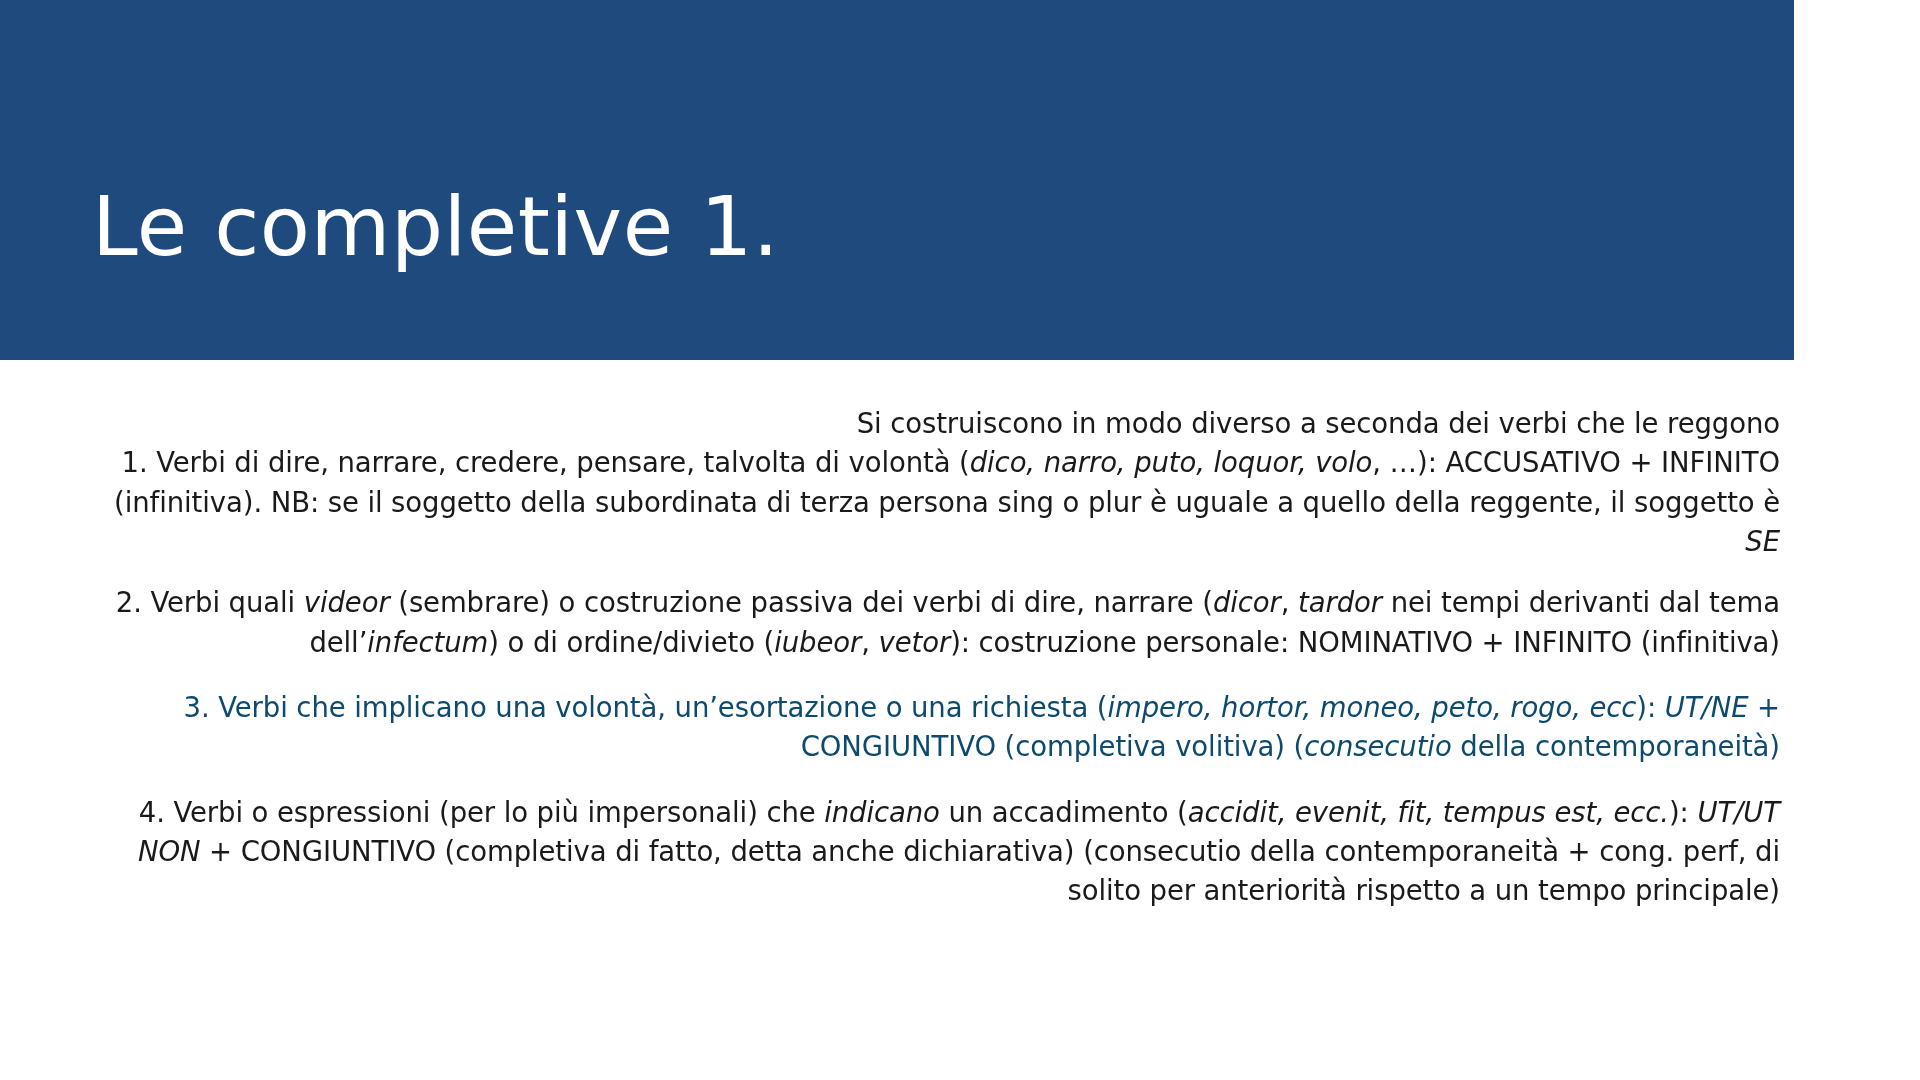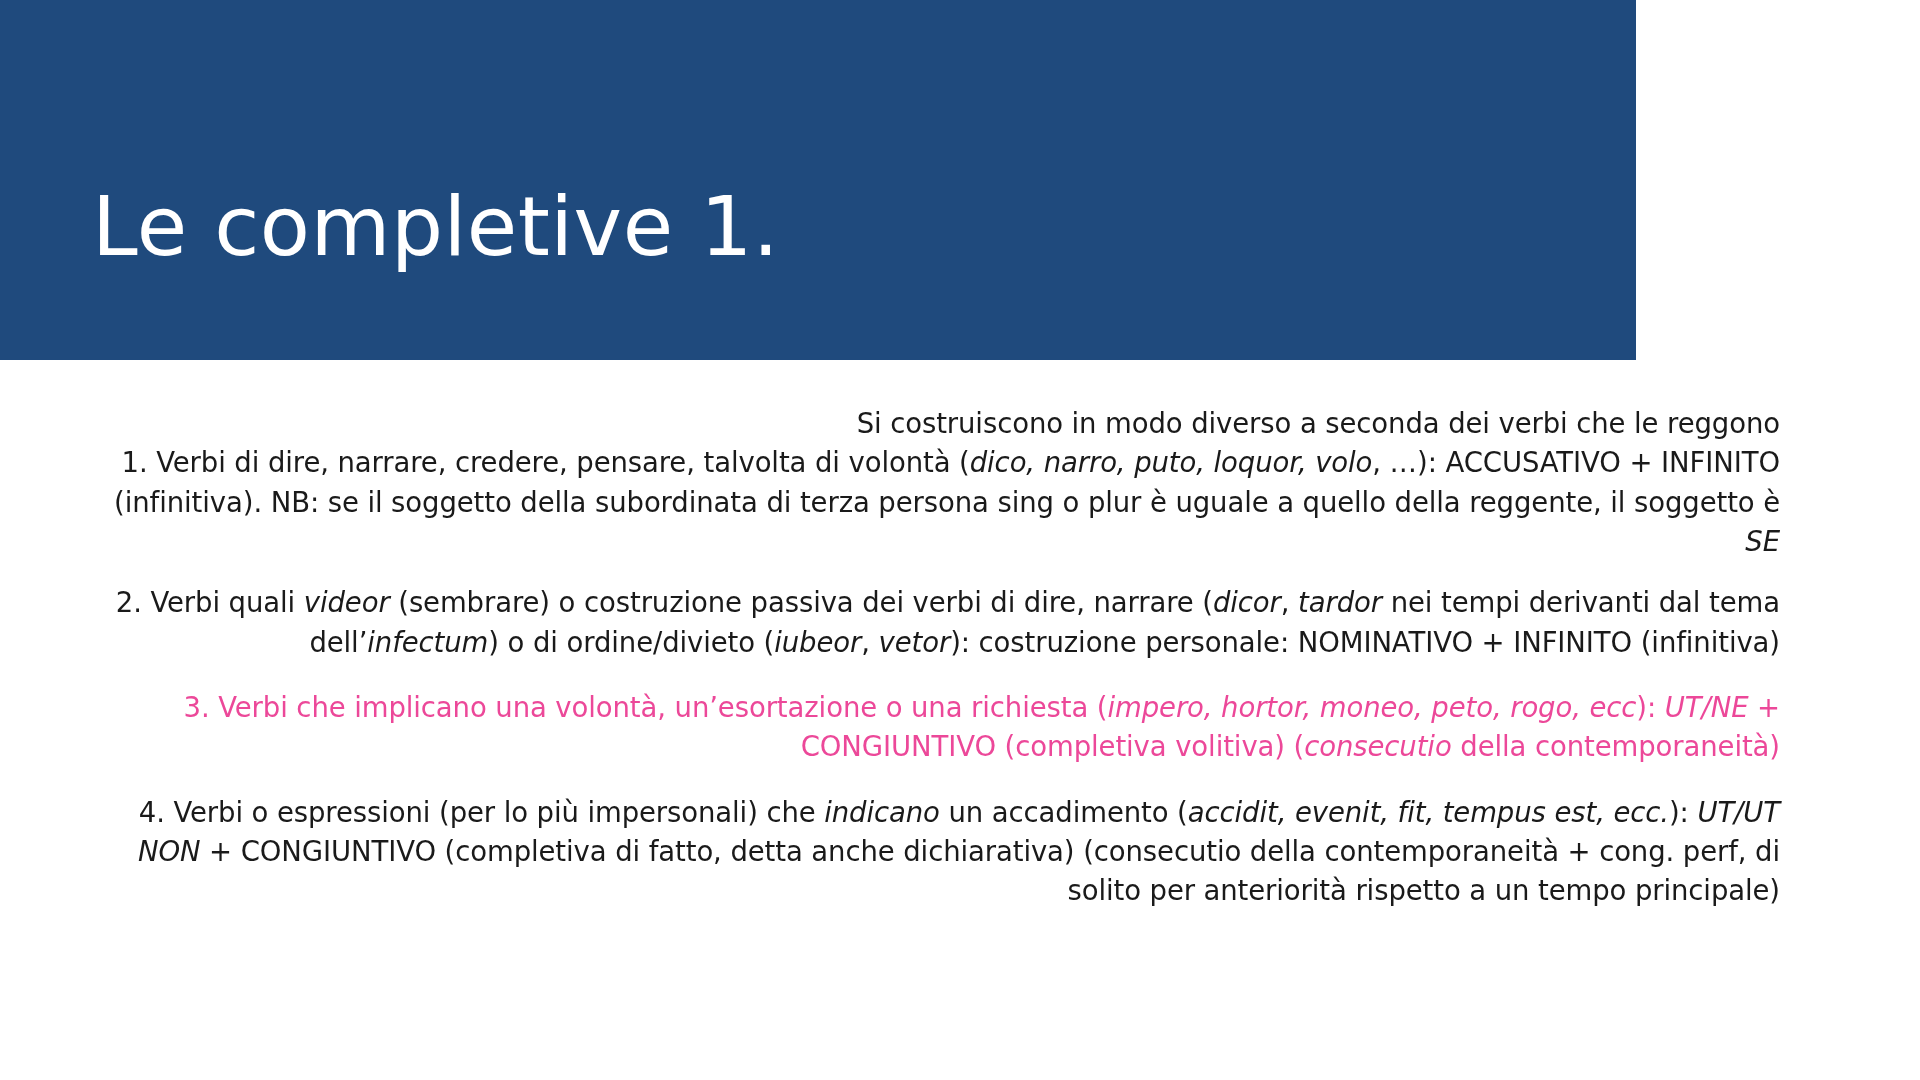--- a/index.html
+++ b/index.html
@@ -21,21 +21,21 @@
     height: 1080px;
     background: #ffffff;
     box-sizing: border-box;
   }
 
   
   .title-banner {
     position: absolute;
     left: 0;
     top: 0;
-    width: 1636px;
+    width: 1794px;
     height: 360px;
     background: #1f4a7d;
   }
 
   .title-text {
     position: absolute;
     left: 92px;
     top: 186px;
     margin: 0;
     font-family: "DejaVu Sans", sans-serif;
@@ -83,17 +83,17 @@
 
 <div class="slide" style="background: rgb(255, 255, 255);">
 
   <div class="title-banner" style="background: rgb(31, 74, 125);">
     <h1 class="title-text">Le completive 1.</h1>
   </div>
 
   <div class="body-area">
     <p class="para tight" style="color: rgb(26, 26, 26);"><span>Si costruiscono in modo diverso a seconda dei verbi che le reggono</span><br><span>1. Verbi di dire, narrare, credere, pensare, talvolta di volontà (</span><i>dico, narro, puto, loquor, volo</i><span>, …): ACCUSATIVO + INFINITO (infinitiva). NB: se il soggetto della subordinata di terza persona sing o plur è uguale a quello della reggente, il soggetto è </span><i>SE</i></p>
     <p class="para" style="color: rgb(26, 26, 26);"><span>2. Verbi quali </span><i>videor</i><span> (sembrare) o costruzione passiva dei verbi di dire, narrare (</span><i>dicor</i><span>, </span><i>tardor</i><span> nei tempi derivanti dal tema dell’</span><i>infectum</i><span>) o di ordine/divieto (</span><i>iubeor</i><span>, </span><i>vetor</i><span>): costruzione personale: NOMINATIVO + INFINITO (infinitiva)</span></p>
-    <p class="para" style="color: #ec4899;"><span>3. Verbi che implicano una volontà, un’esortazione o una richiesta (</span><i>impero, hortor, moneo, peto, rogo, ecc</i><span>): </span><i>UT/NE</i><span> + CONGIUNTIVO (completiva volitiva) (</span><i>consecutio</i><span> della contemporaneità)</span></p>
+    <p class="para" style="color: #0c4a6e;"><span>3. Verbi che implicano una volontà, un’esortazione o una richiesta (</span><i>impero, hortor, moneo, peto, rogo, ecc</i><span>): </span><i>UT/NE</i><span> + CONGIUNTIVO (completiva volitiva) (</span><i>consecutio</i><span> della contemporaneità)</span></p>
     <p class="para" style="color: rgb(26, 26, 26);"><span>4. Verbi o espressioni (per lo più impersonali) che </span><i>indicano</i><span> un accadimento (</span><i>accidit, evenit, fit, tempus est, ecc.</i><span>): </span><i>UT/UT NON</i><span> + CONGIUNTIVO (completiva di fatto, detta anche dichiarativa) (consecutio della contemporaneità + cong. perf, di solito per anteriorità rispetto a un tempo principale)</span></p>
   </div>
 
 </div>
 
 </body></html>

